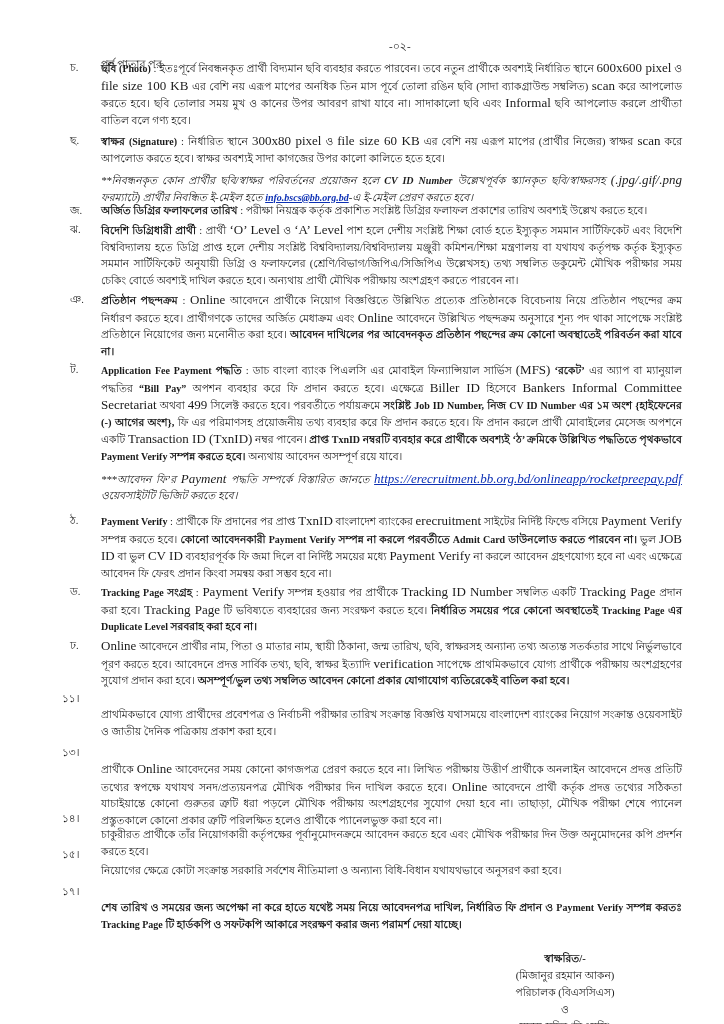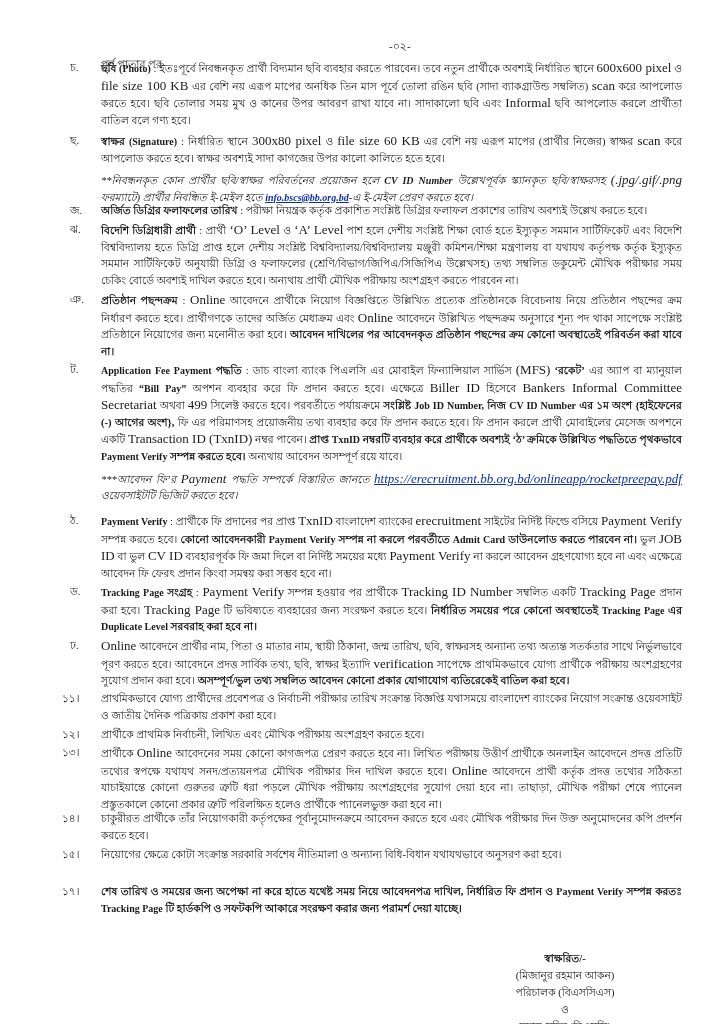--- a/index.html
+++ b/index.html
@@ -9,21 +9,21 @@
     color: #1a1a1a;
   }
   .page { position: absolute; left: 0; top: 0; width: 724px; height: 1024px; }
   .header { position: absolute; top: 38px; left: 101px; right: 60px; height: 16px; font-size: 11px; }
   .header .prev { position: absolute; left: 0; top: 18px; }
   .header .pnum { position: absolute; left: 288px; top: 0; }
   .item { position: absolute; left: 70px; width: 612px; font-size: 10.6px; line-height: 16.6px; }
   .item .mk { position: absolute; left: 0; top: 0; width: 30px; }
   .item .body { margin-left: 31px; text-align: justify; }
   .item.num .mk { left: -8px; }
-  .item.num .body { margin-left: 31px; }
+  .item.num .body { margin-left: 31px; margin-top: 16px; }
   .b { font-weight: bold; }
   .en { font-size: 13px; }
   .enb { font-size: 10px; font-weight: bold; }
   a.link { color: #0b2fb4; text-decoration: underline; }
   .note { margin-top: 5px; font-style: italic; }
   .sig { position: absolute; left: 480px; width: 170px; text-align: center; font-size: 10.6px; line-height: 17px; top: 950px; }
 </style>
 </head>
 <body>
 
@@ -205,24 +205,20 @@
       <span>সাপেক্ষে প্রাথমিকভাবে যোগ্য প্রার্থীকে পরীক্ষায় অংশগ্রহণের সুযোগ প্রদান করা হবে।</span>
       <span class="b">অসম্পূর্ণ/ভুল তথ্য সম্বলিত আবেদন কোনো প্রকার যোগাযোগ ব্যতিরেকেই বাতিল করা হবে।</span>
     </div>
   </div>
 
   <div class="item num" style="top:691px">
     <span class="mk">১১।</span>
     <div class="body"><span>প্রাথমিকভাবে যোগ্য প্রার্থীদের প্রবেশপত্র ও নির্বাচনী পরীক্ষার তারিখ সংক্রান্ত বিজ্ঞপ্তি যথাসময়ে বাংলাদেশ ব্যাংকের নিয়োগ সংক্রান্ত ওয়েবসাইট ও জাতীয় দৈনিক পত্রিকায় প্রকাশ করা হবে।</span></div>
   </div>
 
-  <div class="item num" style="top:727px">
-    <span class="mk">১২।</span>
-    <div class="body"><span>প্রার্থীকে প্রাথমিক নির্বাচনী, লিখিত এবং মৌখিক পরীক্ষায় অংশগ্রহণ করতে হবে।</span></div>
-  </div>
 
   <div class="item num" style="top:745px">
     <span class="mk">১৩।</span>
     <div class="body">
       <span>প্রার্থীকে</span>
       <span class="en">Online</span>
       <span>আবেদনের সময় কোনো কাগজপত্র প্রেরণ করতে হবে না। লিখিত পরীক্ষায় উত্তীর্ণ প্রার্থীকে অনলাইন আবেদনে প্রদত্ত প্রতিটি তথ্যের স্বপক্ষে যথাযথ সনদ/প্রত্যয়নপত্র মৌখিক পরীক্ষার দিন দাখিল করতে হবে।</span>
       <span class="en">Online</span>
       <span>আবেদনে প্রার্থী কর্তৃক প্রদত্ত তথ্যের সঠিকতা যাচাইয়ান্তে কোনো গুরুতর ত্রুটি ধরা পড়লে মৌখিক পরীক্ষায় অংশগ্রহণের সুযোগ দেয়া হবে না। তাছাড়া, মৌখিক পরীক্ষা শেষে প্যানেল প্রস্তুতকালে কোনো প্রকার ত্রুটি পরিলক্ষিত হলেও প্রার্থীকে প্যানেলভুক্ত করা হবে না।</span>
     </div>

